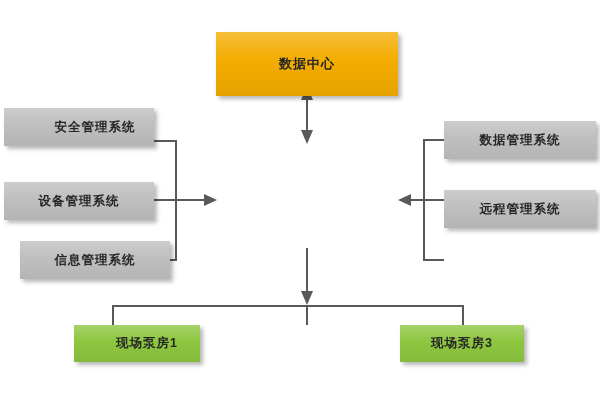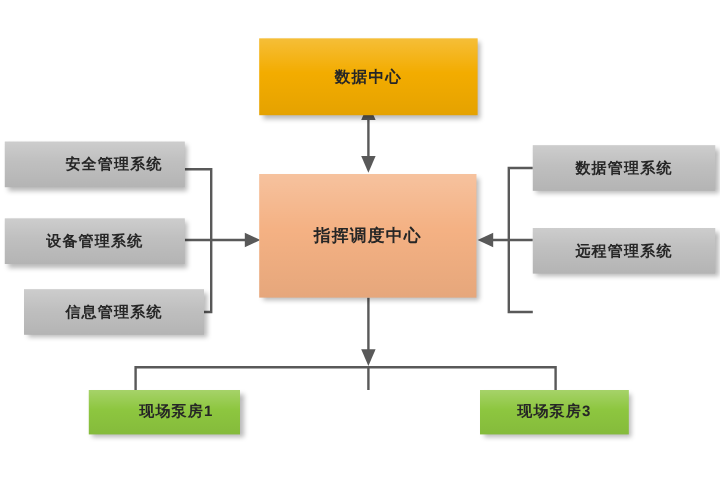--- a/index.html
+++ b/index.html
@@ -31,21 +31,21 @@
     color: #262626;
     letter-spacing: 1px;
     box-shadow: 3px 3px 4px rgba(0,0,0,0.28);
     background-image: linear-gradient(rgba(255,255,255,0.22), rgba(255,255,255,0) 45%, rgba(0,0,0,0.06));
     box-sizing: border-box;
     text-align: center;
   }
   .node-data-center   { left: 216px; top: 32px;  width: 182px; height: 64px;  font-size: 13px; }
   .node-command       { left: 216px; top: 145px; width: 181px; height: 103px; font-size: 14px; }
   .sys                { width: 150px; height: 38px; font-size: 12.5px; }
-  .left-1  { left: 4px;   top: 118px; padding-left: 32px; }
+  .left-1  { left: 4px;   top: 108px; padding-left: 32px; }
   .left-2  { left: 4px;   top: 182px; justify-content: center; }
   .left-3  { left: 20px;   top: 241px; }
   .right-1 { left: 444px; top: 121px; width: 152px; }
   .right-2 { left: 444px; top: 190px; width: 152px; }
   .right-3 { left: 444px; top: 241px; width: 152px; }
   .pump    { top: 325px; height: 37px; font-size: 12.5px; }
   .pump-1  { left: 74px;  width: 126px; }
   .pump-2  { left: 242px; width: 130px; }
   .pump-3  { left: 400px; width: 124px; }
 </style>
@@ -75,23 +75,20 @@
       <polygon points="217,200 204,194 204,206"></polygon>
       <polygon points="398,200 411,194 411,206"></polygon>
       <polygon points="307,305 301,291 313,291"></polygon>
     </g>
   </svg>
 
   <div class="node node-data-center" style="background-color: rgb(243, 172, 0);">
     <span>数据中心</span>
   </div>
 
-  <div class="node node-command" style="background-color: rgb(244, 177, 131);">
-    <span>指挥调度中心</span>
-  </div>
 
   <div class="node sys left-1" style="background-color: rgb(191, 191, 191);">
     <span>安全管理系统</span>
   </div>
   <div class="node sys left-2" style="background-color: rgb(191, 191, 191);">
     <span>设备管理系统</span>
   </div>
   <div class="node sys left-3" style="background-color: rgb(191, 191, 191);">
     <span>信息管理系统</span>
   </div>

